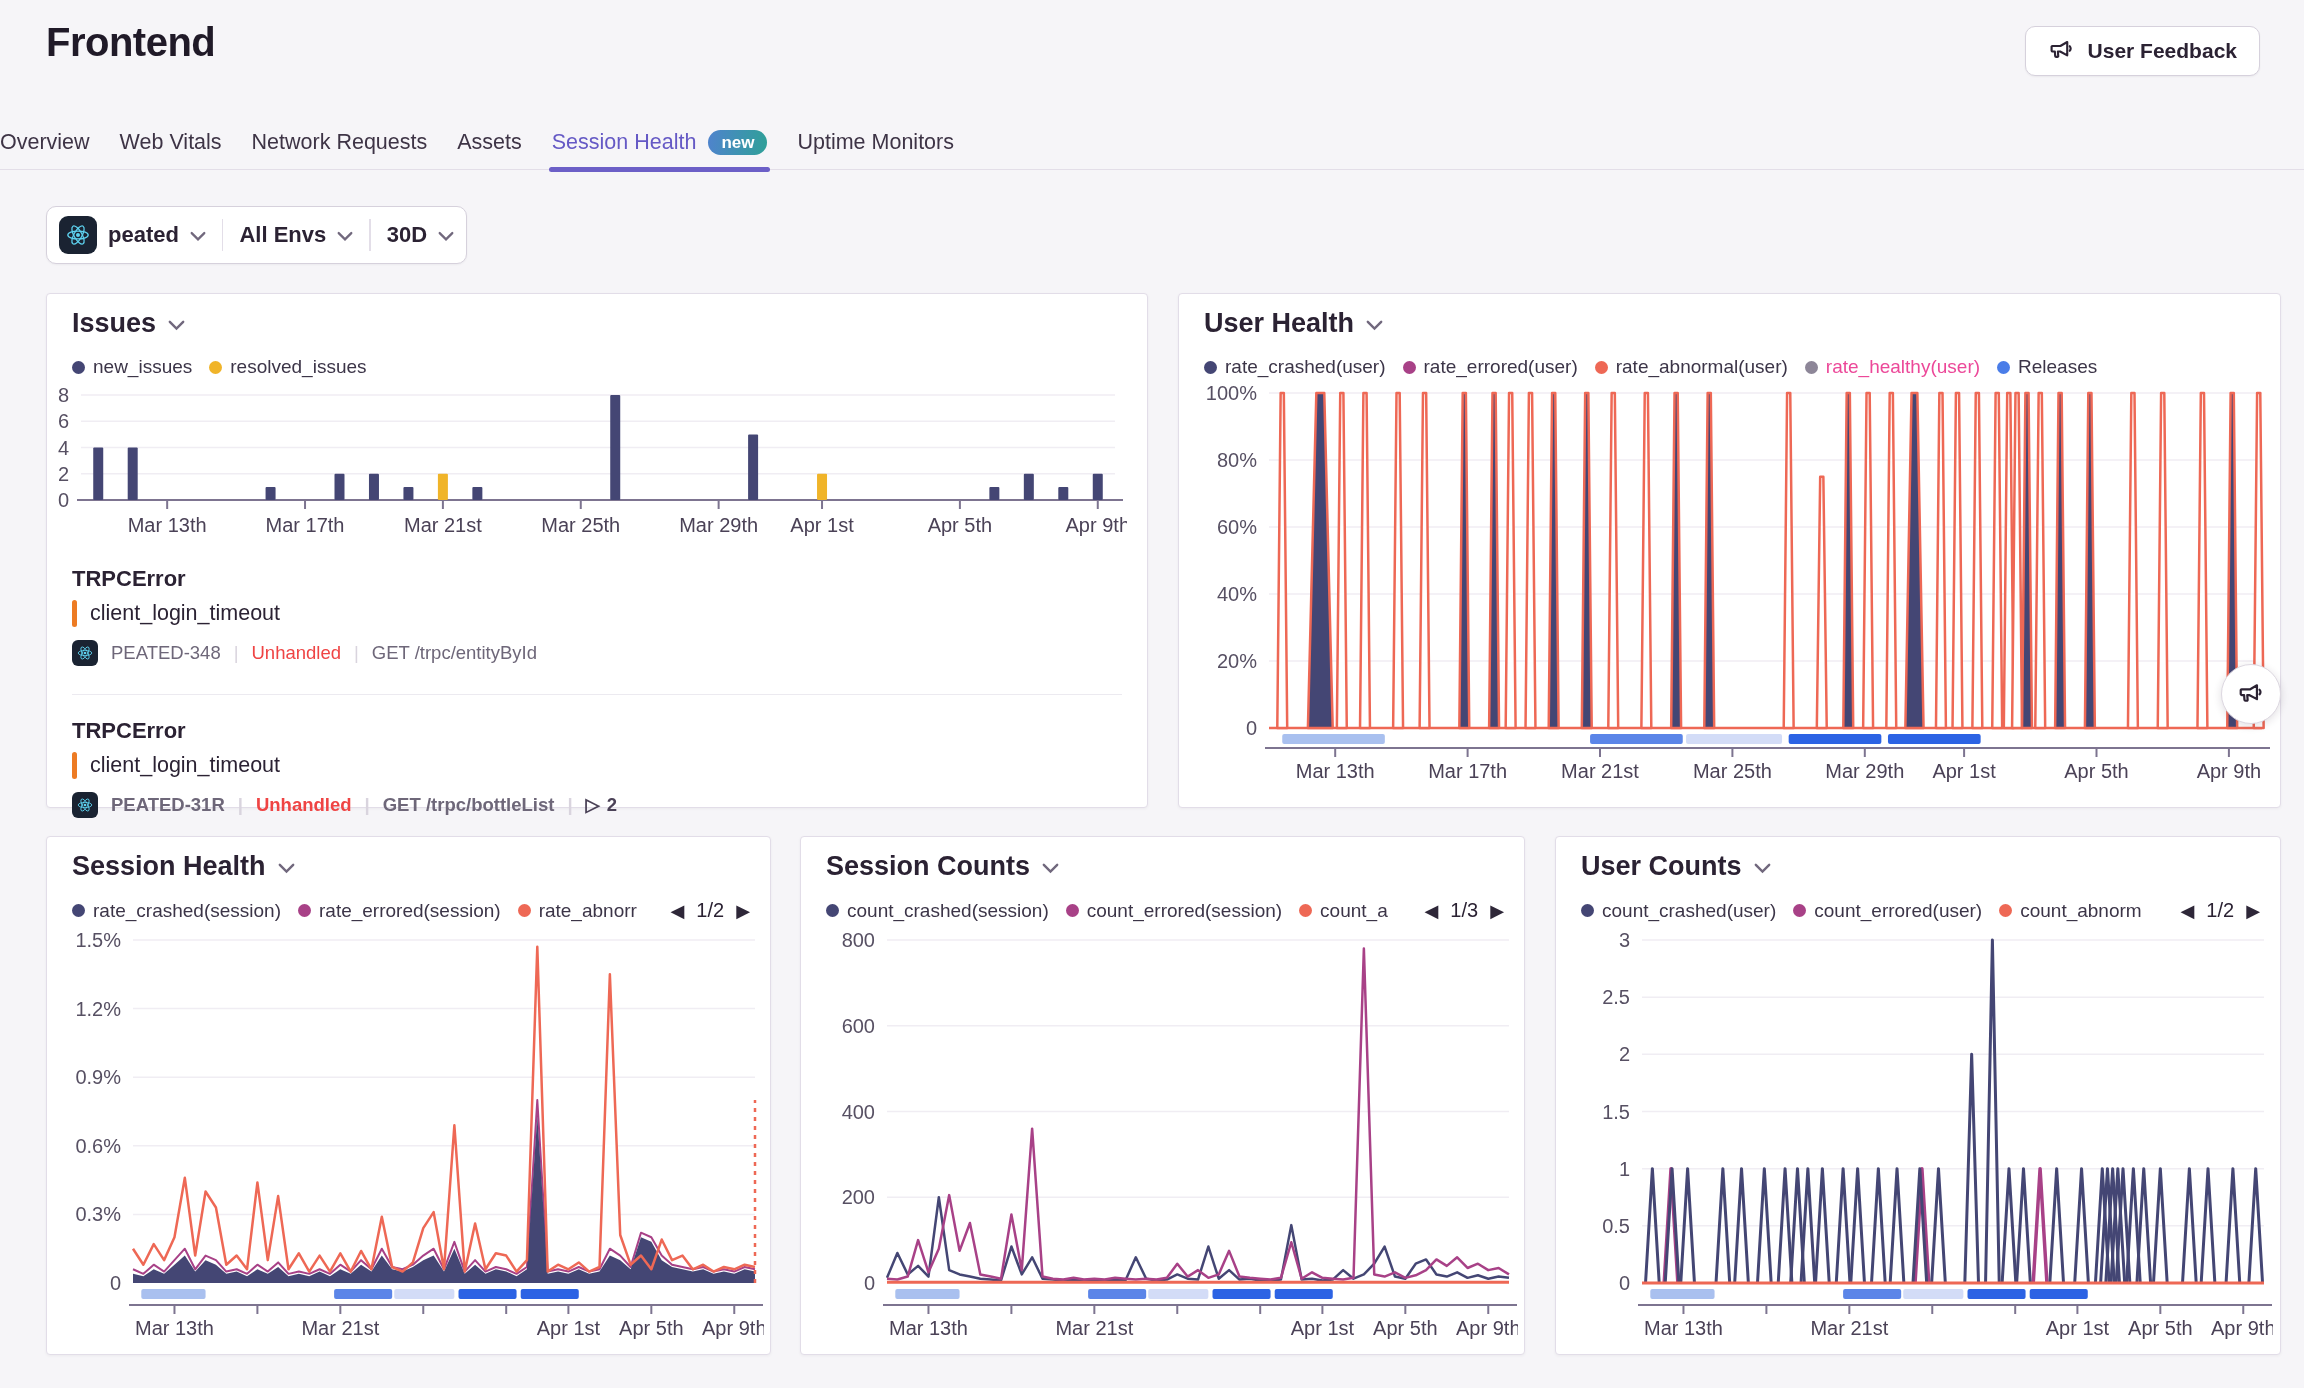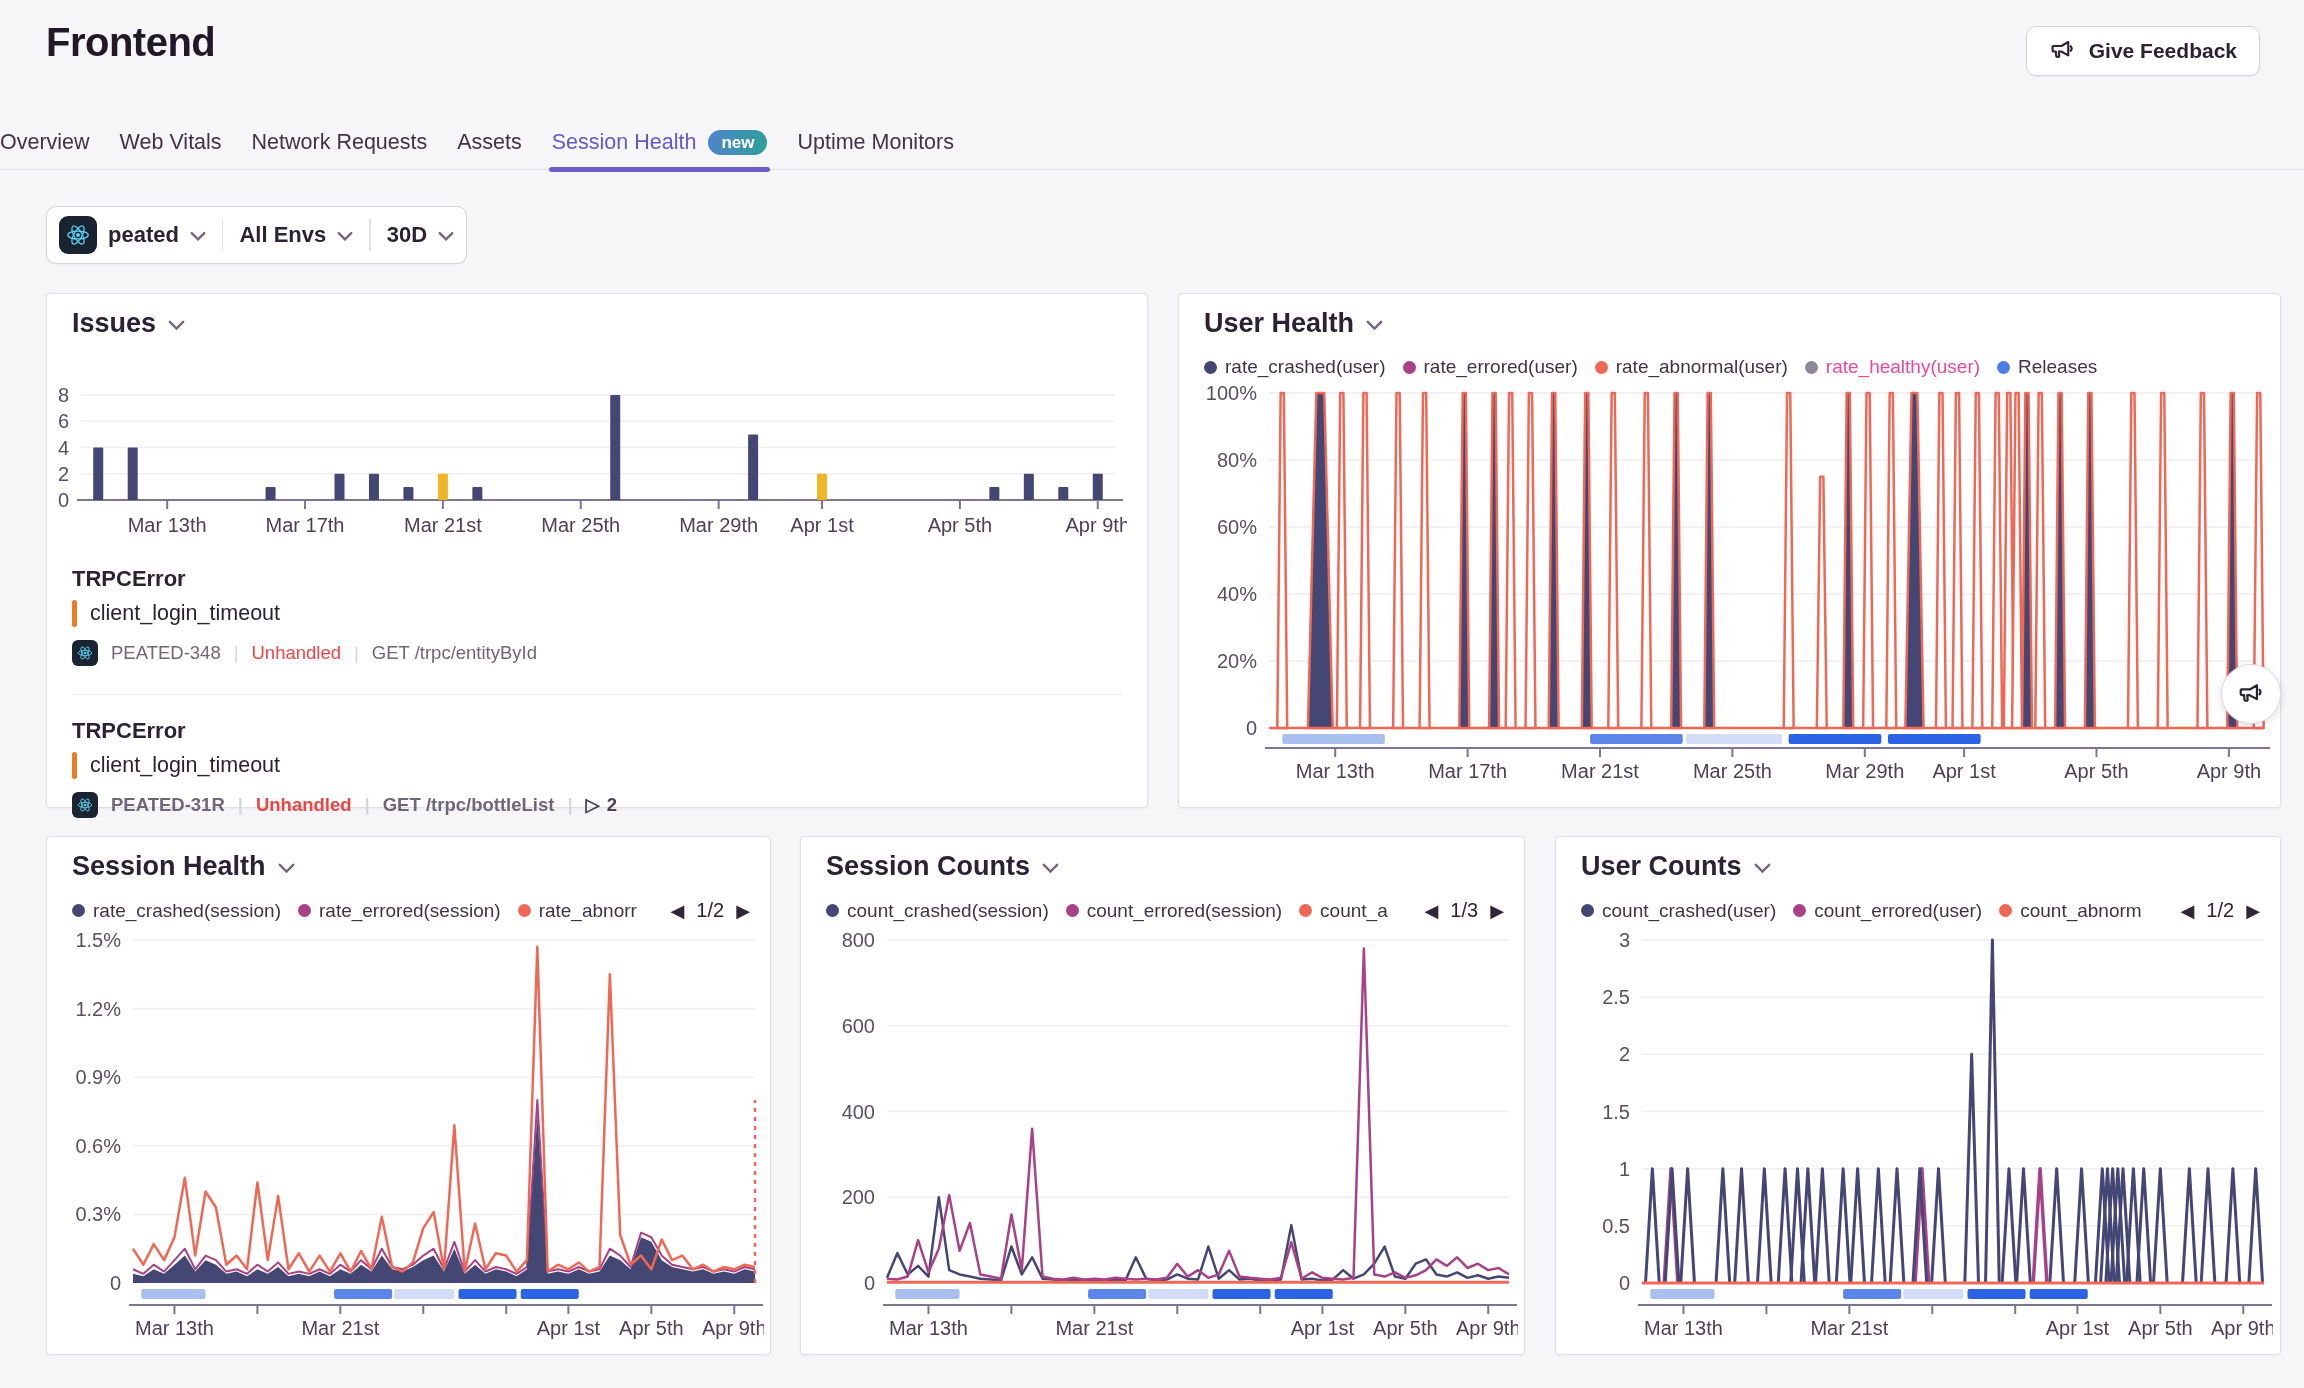--- a/index.html
+++ b/index.html
@@ -49,21 +49,21 @@
 
 <div class="page-title">Frontend</div>
 
 <button class="feedback-btn">
   <span class="mega">
     <svg width="27" height="27" viewBox="0 0 24 24" fill="none" stroke="#2b2233" stroke-width="1.9" stroke-linejoin="round" stroke-linecap="round">
       <path d="M3.2 10.3v3.4a1 1 0 0 0 1 1h1.9l.3 4.1a.8.8 0 0 0 .8.7h1.2a.7.7 0 0 0 .7-.8l-.3-4h2l6.3 3.4V6.2L11 9.8H4.2a1 1 0 0 0-1 .5z"></path>
       <path d="M19.3 10a2.8 2.8 0 0 1 0 4"></path>
     </svg>
   </span>
-  <span>Give Feedback</span>
+  <span>User Feedback</span>
 </button>
 
 <nav class="tabs" id="tabs">
     <div class="tab">
       <span>Overview</span>
     </div>
     <div class="tab">
       <span>Web Vitals</span>
     </div>
     <div class="tab">
@@ -122,20 +122,30 @@
 
 <section class="card" style="left:46px;top:293px;width:1102px;height:515px">
   <div class="card-title">
     <span>Issues</span>
     <span class="chev">
         <svg width="17" height="11" viewBox="0 0 14 9" fill="none" stroke="currentColor" stroke-width="2" stroke-linecap="round">
           <path d="M1.5 1.5 L7 7 L12.5 1.5"></path>
         </svg>
       </span>
   </div>
+  <div class="legend" id="legend-issues">
+      <span class="item">
+        <span class="dot" style="background: rgb(68, 70, 116);"></span>
+        <span>new_issues</span>
+      </span>
+      <span class="item">
+        <span class="dot" style="background: rgb(240, 180, 41);"></span>
+        <span>resolved_issues</span>
+      </span>
+    </div>
   <svg class="chart" id="chart-issues" width="1072" height="165" style="left: 8px; top: 88px;">
       <text x="14" y="125" text-anchor="end" font-size="20" fill="#575063">0</text>
       <line x1="26" y1="91.75" x2="1060" y2="91.75" stroke="#f0edf3" stroke-width="1.5"></line>
       <text x="14" y="98.75" text-anchor="end" font-size="20" fill="#575063">2</text>
       <line x1="26" y1="65.5" x2="1060" y2="65.5" stroke="#f0edf3" stroke-width="1.5"></line>
       <text x="14" y="72.5" text-anchor="end" font-size="20" fill="#575063">4</text>
       <line x1="26" y1="39.25" x2="1060" y2="39.25" stroke="#f0edf3" stroke-width="1.5"></line>
       <text x="14" y="46.25" text-anchor="end" font-size="20" fill="#575063">6</text>
       <line x1="26" y1="13" x2="1060" y2="13" stroke="#f0edf3" stroke-width="1.5"></line>
       <text x="14" y="20" text-anchor="end" font-size="20" fill="#575063">8</text>

